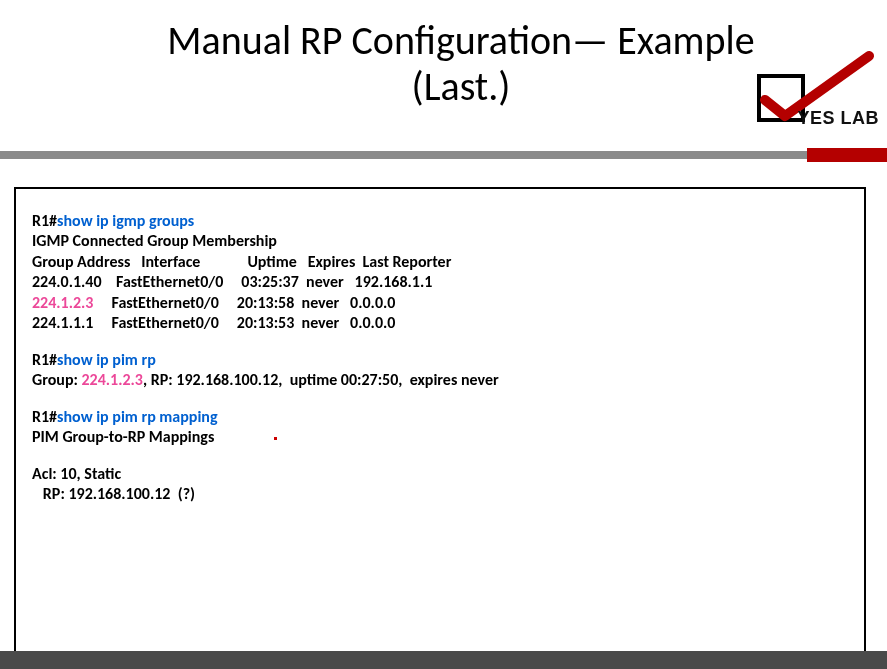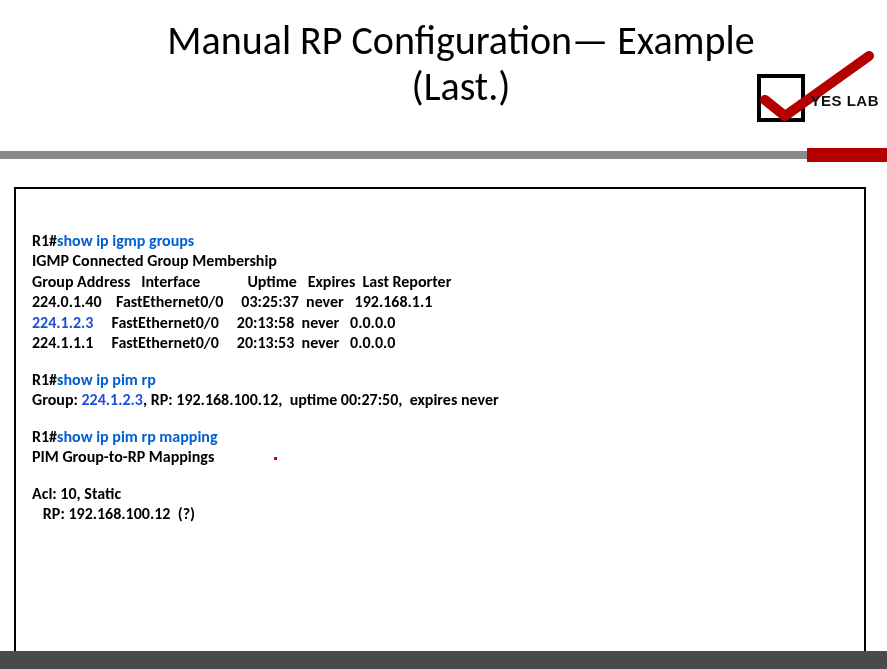--- a/index.html
+++ b/index.html
@@ -38,23 +38,23 @@
     right: 8px;
     top: 50px;
     width: 160px;
     height: 80px;
     pointer-events: none;
   }
   .logo svg { width: 100%; height: 100%; }
   .logo-text {
     position: absolute;
     right: 8px;
-    top: 92px;
+    top: 108px;
     font-family: Arial, sans-serif;
-    font-size: 15px;
+    font-size: 18px;
     font-weight: bold;
     letter-spacing: 0.5px;
     color: #111;
   }
 
   
   .divider {
     position: absolute;
     top: 148px;
     left: 0;
@@ -67,30 +67,30 @@
 
   
   .term-box {
     position: absolute;
     top: 187px;
     left: 14px;
     width: 852px;
     height: 473px;
     border: 2px solid #000;
     box-sizing: border-box;
-    padding: 42px 14px 14px 16px;
+    padding: 22px 14px 14px 16px;
     font-family: Calibri, Arial, sans-serif;
     font-size: 16px;
     font-weight: 700;
     color: #000;
     line-height: 1.28;
     white-space: pre;
   }
   .cmd   { color: #0060d0; font-weight: 700; }
-  .hl    { color: #1d4ed8; font-weight: 700; }
+  .hl    { color: #ec4899; font-weight: 700; }
   .prompt{ color: #000; font-weight: 700; }
   .row   { display: block; }
   .gap   { display: block; height: 16px; }
   .dot-red {
     display:inline-block;
     width:3px; height:3px; background:#c00;
     vertical-align:middle; margin-left:60px;
   }
 
   

